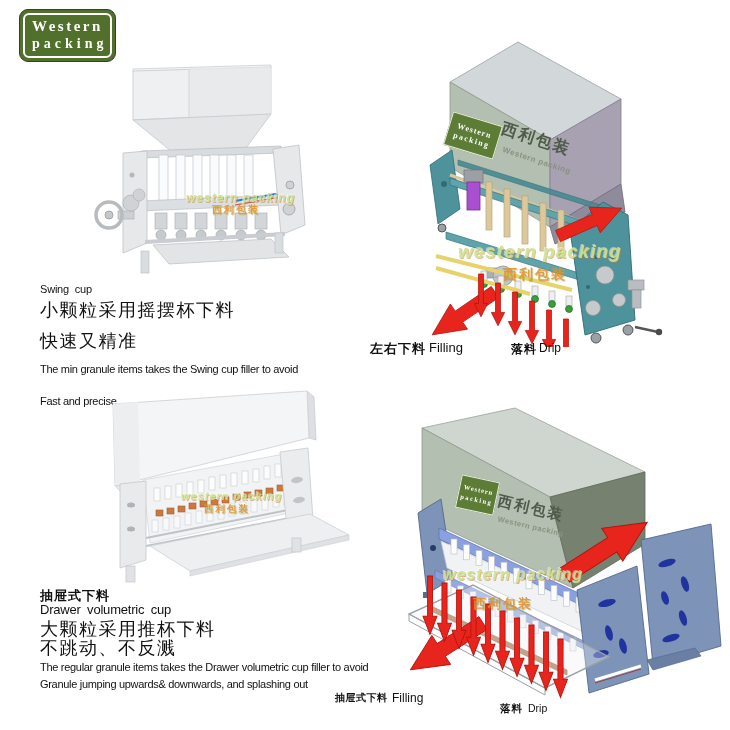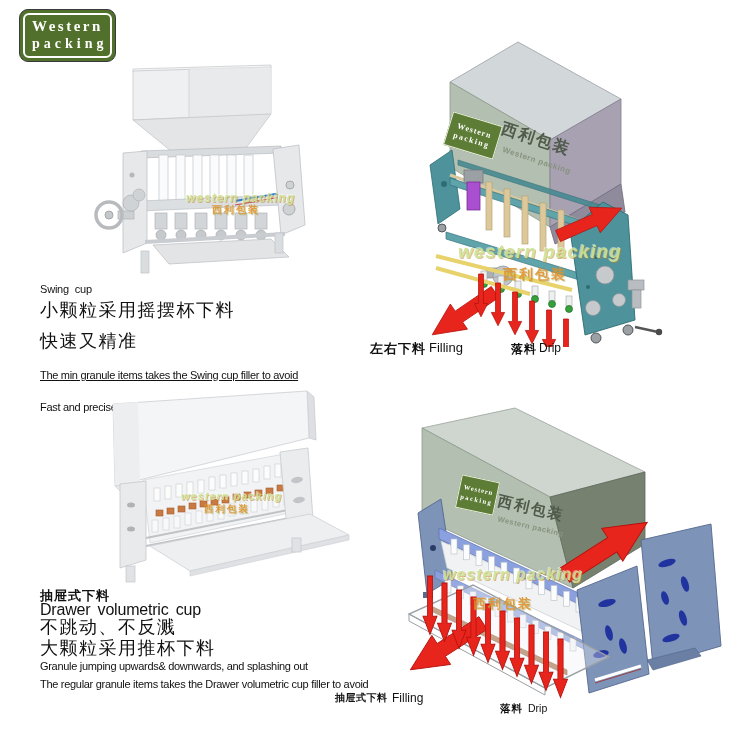--- a/index.html
+++ b/index.html
@@ -201,21 +201,21 @@
     <div class="abs hl-zh" style="left:100px;top:97px;font-size:16px;transform:rotate(18deg);">西利包装</div>
     <div class="abs hl-en" style="left:101px;top:124px;font-size:8px;transform:rotate(18deg);">Western packing</div>
     <div class="abs wm-en" style="left:58px;top:209px;font-size:19px;">western packing</div>
     <div class="abs wm-zh" style="left:103px;top:234px;font-size:14px;">西利包装</div>
   </div>
 
   <div class="abs" style="left:40px;top:283px;width:320px;">
     <div class="en-title">Swing cup</div>
     <div class="zh-line" style="margin-top:7px;">小颗粒采用摇摆杯下料</div>
     <div class="zh-line" style="margin-top:16px;">快速又精准</div>
-    <div class="en-line" style="margin-top:20px;text-decoration:underline;">The min granule items takes the Swing cup filler to avoid</div>
+    <div class="en-line" style="margin-top:14px;">The min granule items takes the Swing cup filler to avoid</div>
     <div class="en-line" style="margin-top:19px;">Fast and precise</div>
   </div>
 
   <div class="abs lbl-zh" style="left:370px;top:340px;font-size:13px;letter-spacing:1px;">左右下料</div>
   <div class="abs" style="left:429px;top:340px;font-size:13px;">Filling</div>
   <div class="abs lbl-zh" style="left:511px;top:341px;font-size:12px;letter-spacing:1px;">落料</div>
   <div class="abs" style="left:539px;top:341px;font-size:12px;">Drip</div>
 
   <div class="abs" style="left:58px;top:388px;width:292px;height:200px;">
     <svg viewBox="0 0 292 200" width="292" height="200">
@@ -375,25 +375,25 @@
       <div class="l2" style="font-size:6.5px;">packing</div>
     </div>
     <div class="abs hl-zh" style="left:102px;top:101px;font-size:15px;transform:rotate(13deg);">西利包装</div>
     <div class="abs hl-en" style="left:102px;top:124px;font-size:7.5px;transform:rotate(13deg);">Western packing</div>
     <div class="abs wm-en" style="left:48px;top:168px;font-size:16px;">western packing</div>
     <div class="abs wm-zh" style="left:78px;top:197px;font-size:13px;">西利包装</div>
   </div>
 
   <div class="abs" style="left:40px;top:588px;width:340px;">
     <div class="zh-title">抽屉式下料</div>
-    <div class="en-title" style="font-size:16px;">Drawer volumetric cup</div>
+    <div class="en-title" style="font-size:13px;">Drawer volumetric cup</div>
+    <div class="zh-line" style="margin-top:6px;">大颗粒采用推杯下料</div>
     <div class="zh-line" style="margin-top:4px;">不跳动、不反溅</div>
-    <div class="zh-line" style="margin-top:6px;">大颗粒采用推杯下料</div>
+    <div class="en-line" style="margin-top:5px;">The regular granule items takes the Drawer volumetric cup filler to avoid</div>
     <div class="en-line" style="margin-top:4px;">Granule jumping upwards&amp; downwards, and splashing out</div>
-    <div class="en-line" style="margin-top:5px;">The regular granule items takes the Drawer volumetric cup filler to avoid</div>
   </div>
 
   <div class="abs lbl-zh" style="left:335px;top:691px;font-size:10px;letter-spacing:0.5px;">抽屉式下料</div>
   <div class="abs" style="left:392px;top:691px;font-size:12px;">Filling</div>
   <div class="abs lbl-zh" style="left:500px;top:702px;font-size:10.5px;letter-spacing:1px;">落料</div>
   <div class="abs" style="left:528px;top:702px;font-size:10.5px;">Drip</div>
 
 </div>
 
 </body></html>

